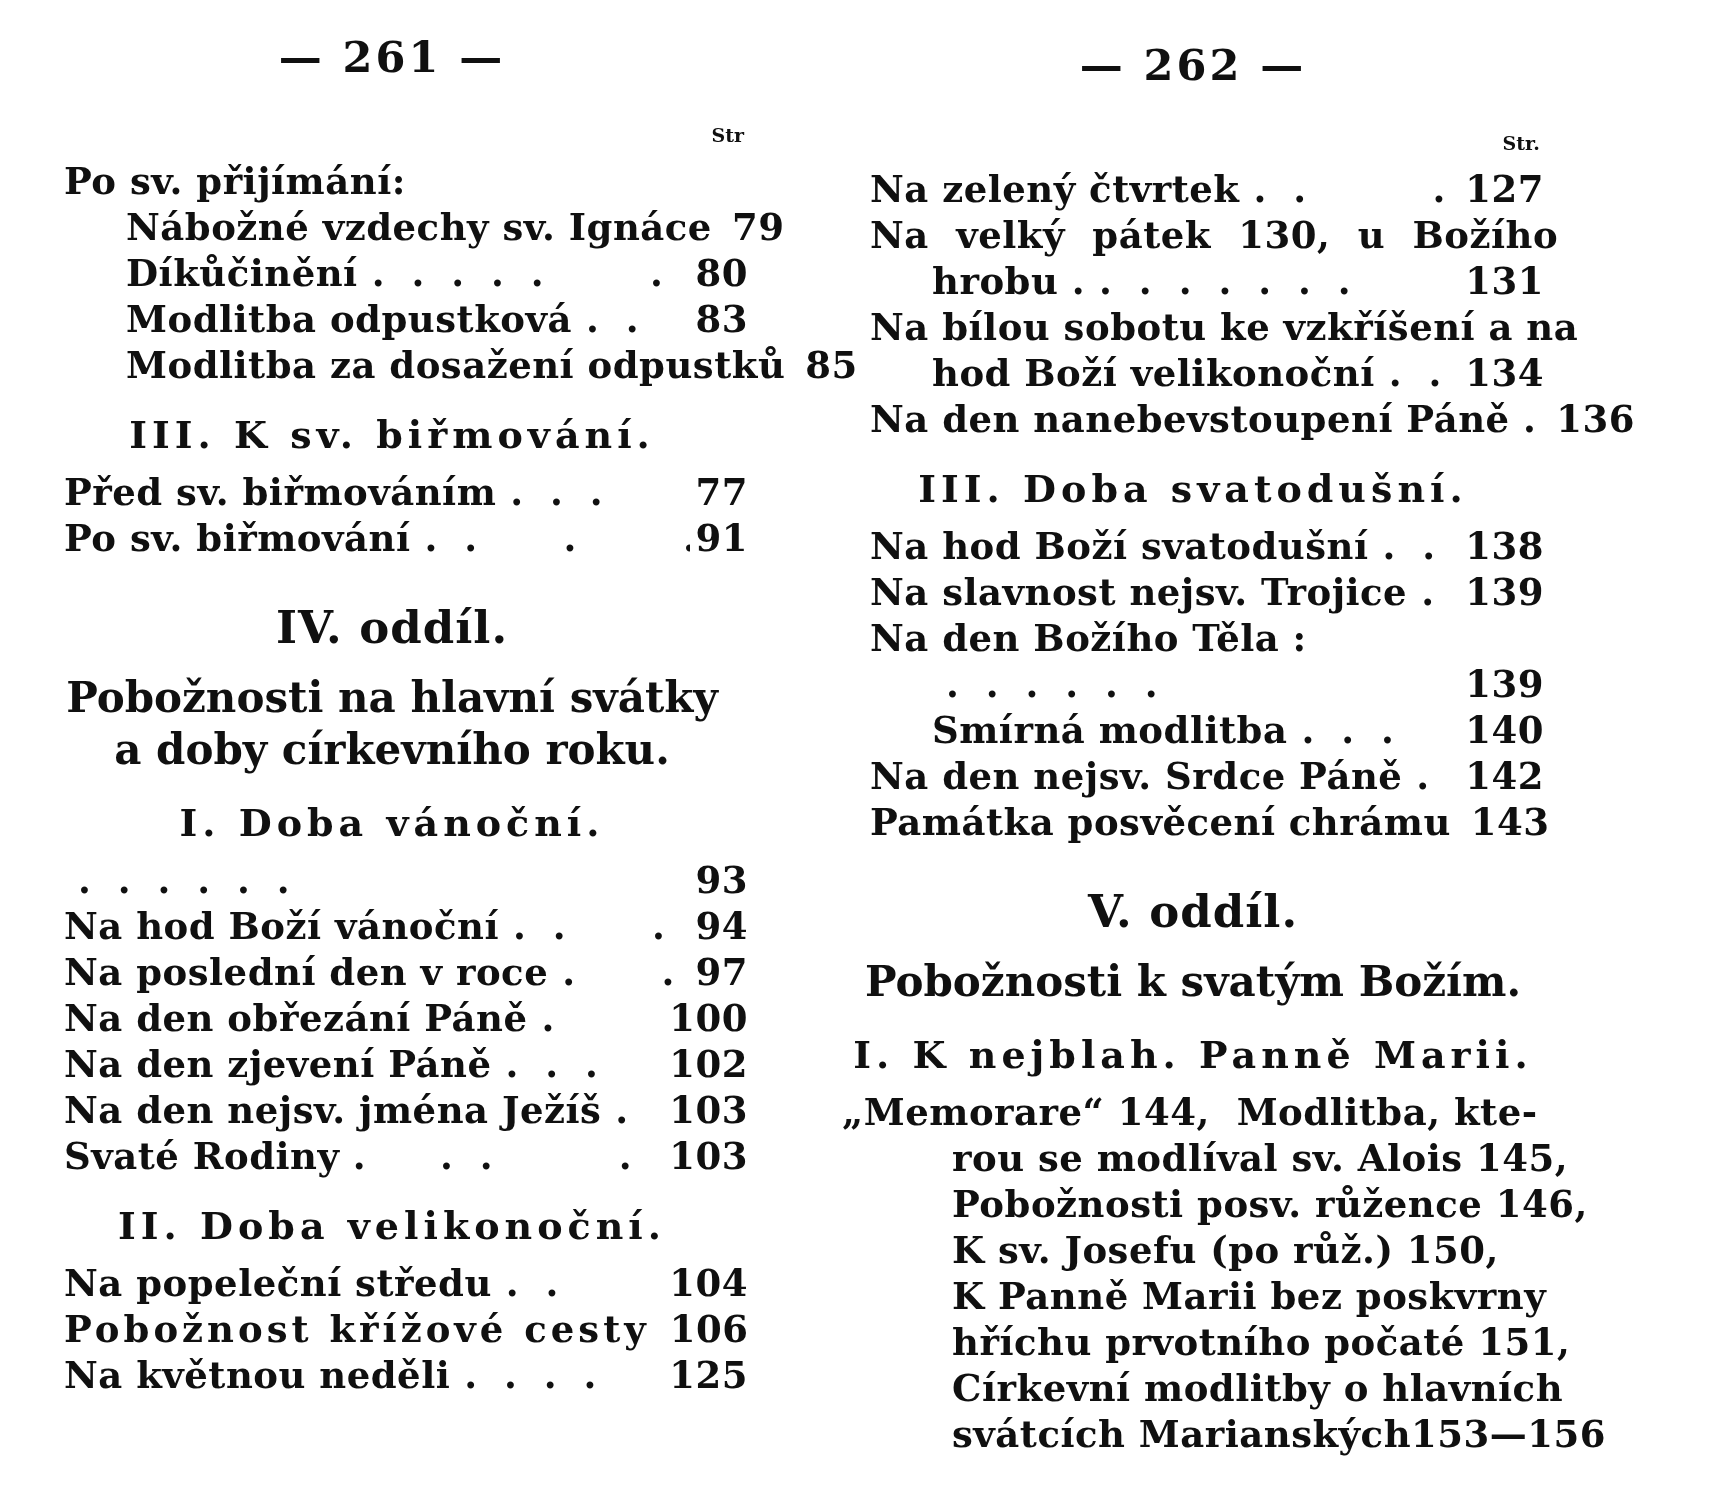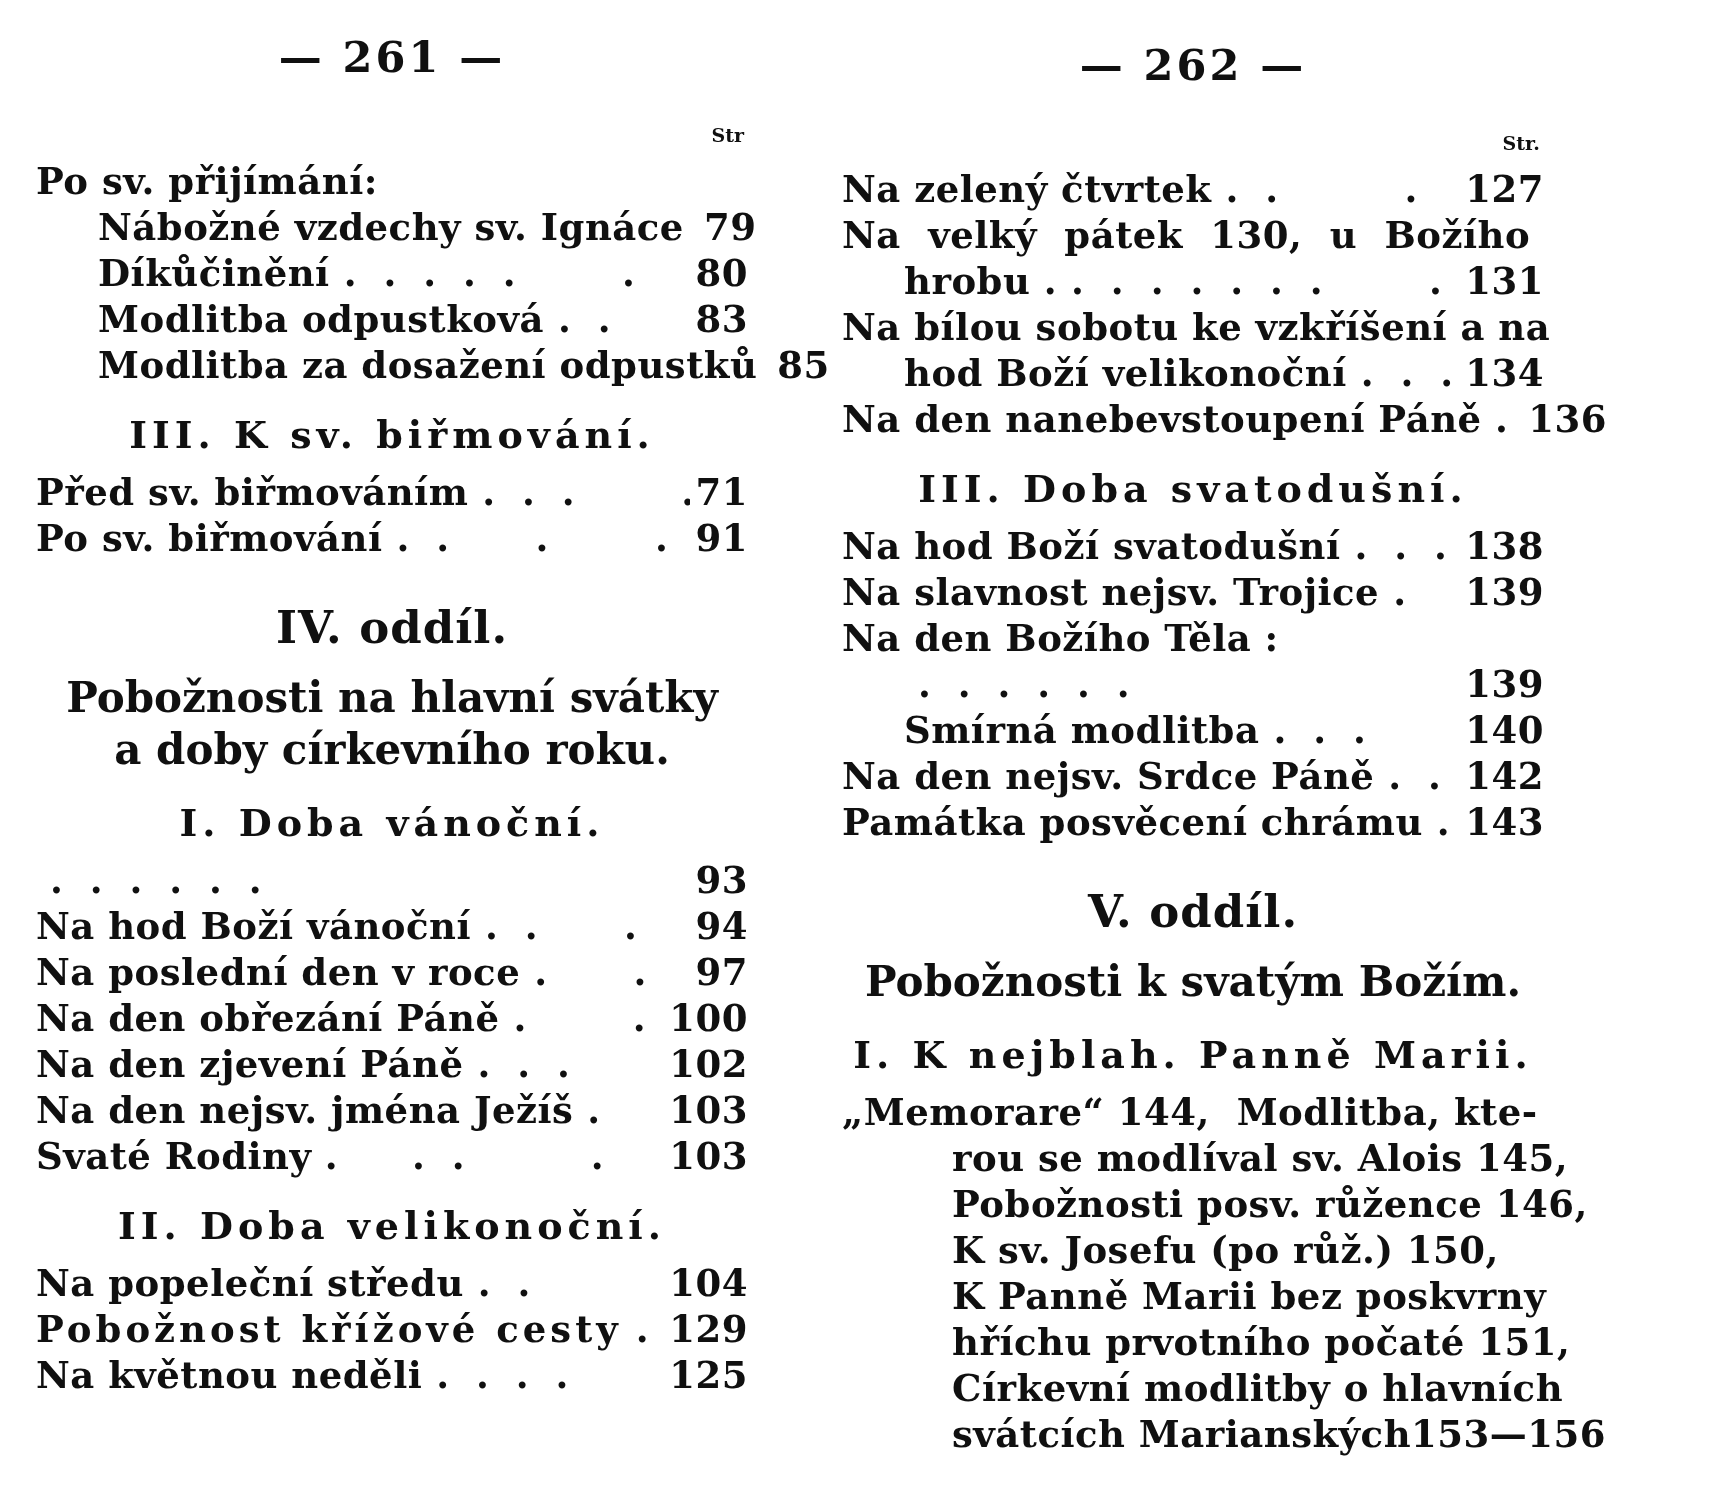--- a/index.html
+++ b/index.html
@@ -39,20 +39,21 @@
     font-weight: bold;
   }
 
   .entry {
     display: flex;
     align-items: baseline;
     font-size: 37px;
     line-height: 46px;
     font-weight: bold;
     letter-spacing: 0.5px;
+    margin-left: 28px;
   }
   .entry .lab  { white-space: pre; }
   .entry.ind   { padding-left: 62px; }
   .entry.sp .lab { letter-spacing: 4px; }
   .entry.wide  { word-spacing: 14px; }
   .dots {
     flex: 1 1 auto;
     white-space: pre;
     overflow: hidden;
     margin-left: 14px;
@@ -128,21 +129,21 @@
         </div>
         <div class="entry ind">
           <span class="lab">Modlitba za dosažení odpustků</span>
           <span class="dots"></span>
           <span class="pagenum">85</span>
         </div>
         <div class="section">III. K sv. biřmování.</div>
         <div class="entry">
           <span class="lab">Před sv. biřmováním</span>
           <span class="dots">. . .     . .</span>
-          <span class="pagenum">71</span>
+          <span class="pagenum">77</span>
         </div>
         <div class="entry">
           <span class="lab">Po sv. biřmování</span>
           <span class="dots">. .    .     .</span>
           <span class="pagenum">91</span>
         </div>
         <div class="oddil">IV. oddíl.</div>
         <div class="title">
           <span class="tline">Pobožnosti na hlavní svátky</span>
           <span class="tline">a doby církevního roku.</span>
@@ -184,21 +185,21 @@
         </div>
         <div class="section">II. Doba velikonoční.</div>
         <div class="entry">
           <span class="lab">Na popeleční středu</span>
           <span class="dots">. .       . . .</span>
           <span class="pagenum">104</span>
         </div>
         <div class="entry sp">
           <span class="lab">Pobožnost křížové cesty</span>
           <span class="dots">.</span>
-          <span class="pagenum">129</span>
+          <span class="pagenum">106</span>
         </div>
         <div class="entry">
           <span class="lab">Na květnou neděli</span>
           <span class="dots">. . . .     . .</span>
           <span class="pagenum">125</span>
         </div>
       </div>
   </div>
   <div class="col right">
     <div class="page-num">— 262 —</div>

